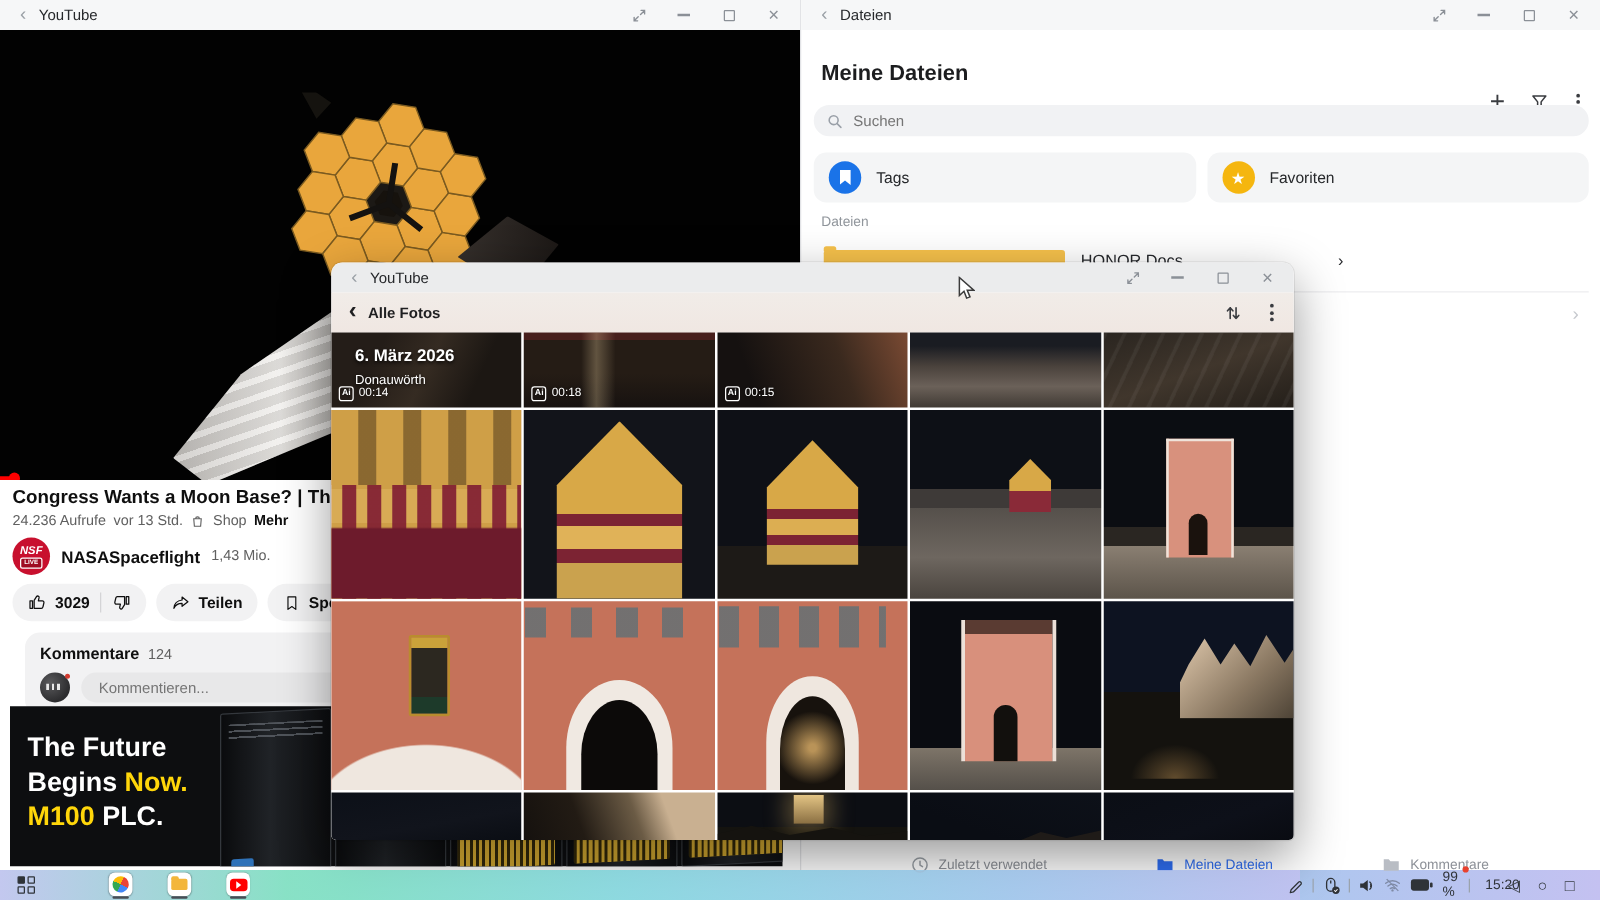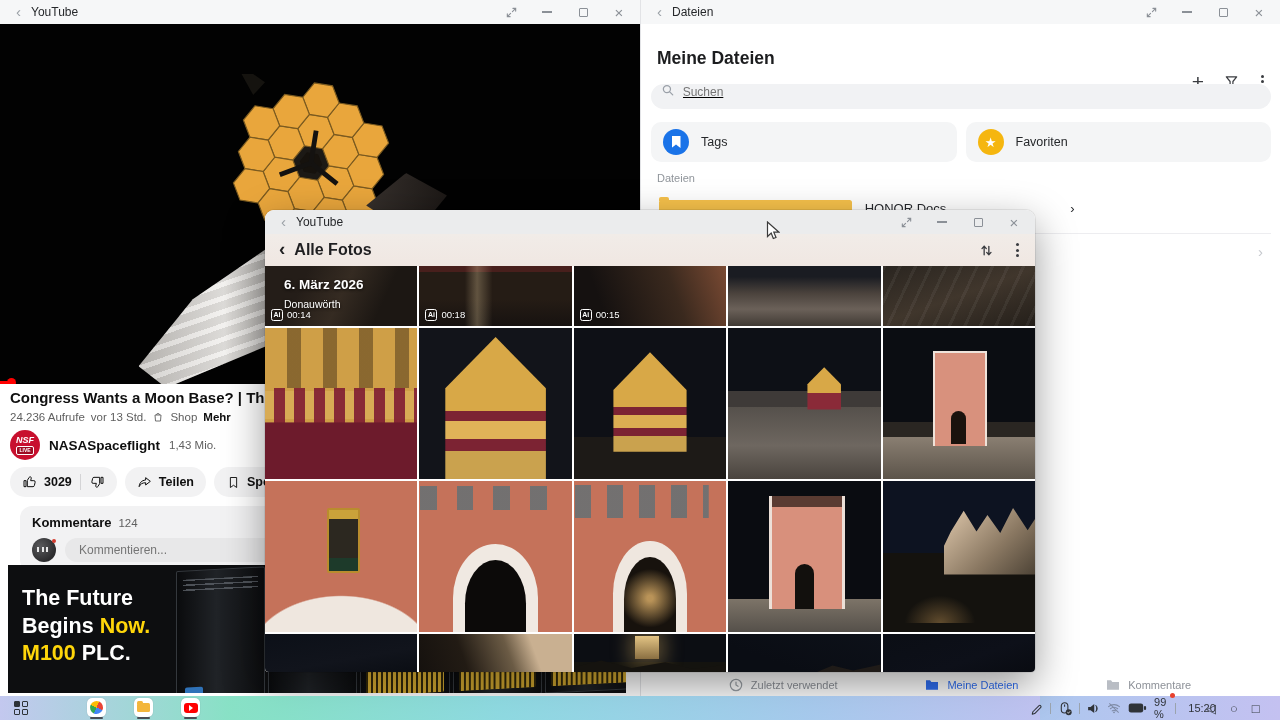--- a/index.html
+++ b/index.html
@@ -83,49 +83,49 @@
   .mod .port{position:absolute;bottom:10px;left:8px;width:18px;height:14px;background:#2f72b8;border-radius:2px;}
 
   
   .win-files{left:640px;top:0;width:640px;height:696px;z-index:1;border-left:1px solid #e2e3e6;}
   .fbody{position:relative;height:672px;}
   .ftitle{position:absolute;left:16px;top:24px;font-size:17.5px;font-weight:700;color:#1c1d1f;margin:0;}
   .ficons{position:absolute;right:14px;top:47px;display:flex;align-items:center;gap:20px;color:#3a3c40;}
   .plus{font-size:21px;font-weight:300;line-height:1;cursor:pointer;}
   .kebab{display:flex;flex-direction:column;gap:2.5px;cursor:pointer;padding:2px;}
   .kebab i{width:3px;height:3px;border-radius:50%;background:#3a3c40;}
-  .fsearch{position:absolute;left:10px;top:60px;width:620px;height:25px;border-radius:13px;background:#f1f2f4;display:flex;align-items:flex-start;gap:7px;padding:0 11px;text-decoration:underline;}
+  .fsearch{position:absolute;left:10px;top:60px;width:620px;height:25px;border-radius:13px;background:#f1f2f4;display:flex;align-items:center;gap:7px;padding:0 11px;}
   .fsearch input{border:0;outline:none;background:transparent;width:100%;font-size:12px;color:#9aa0a8;}
   .fcards{position:absolute;left:10px;top:98px;width:620px;display:flex;gap:9px;}
   .fcard{flex:1;height:40px;border-radius:10px;background:#f4f5f6;display:flex;align-items:center;gap:12px;padding:0 12px;cursor:pointer;}
   .cico{width:26px;height:26px;border-radius:50%;display:flex;align-items:center;justify-content:center;}
   .cico.tags{background:#1a73e8;}
   .cico.fav{background:#f5b60f;}
   .bkm{width:9px;height:12px;background:#fff;clip-path:polygon(0 0,100% 0,100% 100%,50% 70%,0 100%);}
   .star{color:#fff;font-size:13px;line-height:1;}
   .fcard span{font-size:12.5px;color:#26282b;}
   .fsection{position:absolute;left:16px;top:148px;font-size:11px;color:#90959b;}
   .frow{position:absolute;left:10px;top:166px;width:620px;height:36px;display:flex;align-items:center;gap:13px;padding:0 8px;cursor:pointer;}
   .bigfolder{width:24px;height:17px;background:#f6c14b;border-radius:2.5px;position:relative;flex:none;}
   .bigfolder:before{content:"";position:absolute;top:-3px;left:0;width:10px;height:4px;background:#f6c14b;border-radius:2px 2px 0 0;}
   .frow span{font-size:13px;color:#26282c;flex:1;}
   .chev{font-size:15px;color:#c6c9ce;line-height:1;}
   .fdiv{position:absolute;left:48px;top:209px;width:582px;height:1px;background:#ededf0;}
   .frow2{position:absolute;left:10px;top:210px;width:620px;height:34px;display:flex;align-items:center;justify-content:flex-end;padding:0 8px;cursor:pointer;}
-  .fnav{position:absolute;left:0;right:2px;top:653px;height:30px;display:flex;align-items:flex-start;justify-content:space-evenly;}
+  .fnav{position:absolute;left:0;right:2px;top:653px;height:30px;display:flex;align-items:center;justify-content:space-evenly;}
   .fnav .item{display:flex;align-items:center;gap:7px;cursor:pointer;}
   .fnav .lbl{font-size:11px;color:#8d9198;}
   .fnav .item.active .lbl{color:#2f6ef2;}
 
   
   .win-gallery{left:265px;top:210px;width:770px;height:462px;z-index:20;border-radius:9px 9px 4px 4px;overflow:hidden;box-shadow:0 14px 40px rgba(0,0,0,.4),0 0 0 1px rgba(0,0,0,.07);}
   .win-gallery .tbar{background:#ebeced;}
   .ghead{height:32px;background:linear-gradient(180deg,#f1ece8,#f0e7e2);display:flex;align-items:center;padding:0 14px;position:relative;}
   .ghead .gback{font-size:19px;font-weight:700;color:#1f1f21;margin-right:9px;cursor:pointer;line-height:1;margin-top:-3px;}
-  .ghead .gtitle{font-size:16px;font-weight:700;color:#1f1f21;}
+  .ghead .gtitle{font-size:12px;font-weight:700;color:#1f1f21;}
   .gactions{position:absolute;right:14px;display:flex;align-items:center;gap:20px;}
   .grid{display:grid;grid-template-columns:repeat(5,1fr);grid-template-rows:60px 151px 151px 40px;gap:2px;background:#fff;}
   .tile{position:relative;overflow:hidden;cursor:pointer;background:#14120f;}
   .badge{position:absolute;left:6px;bottom:5px;display:flex;align-items:center;gap:4px;color:#fff;text-shadow:0 0 2px rgba(0,0,0,.7);}
   .badge .ai{font-size:7px;font-weight:700;border:1px solid #fff;border-radius:2.5px;padding:0 1.5px;line-height:1.5;}
   .badge .dur{font-size:9.5px;}
   .dover{position:absolute;left:19px;top:11px;color:#fff;text-shadow:0 1px 3px rgba(0,0,0,.8);}
   .dover .d1{display:block;font-size:13.5px;font-weight:700;text-align:center;}
   .dover .d2{display:block;font-size:10.5px;margin-top:6px;}
   .cursor{position:absolute;left:501px;top:11px;z-index:30;pointer-events:none;}

